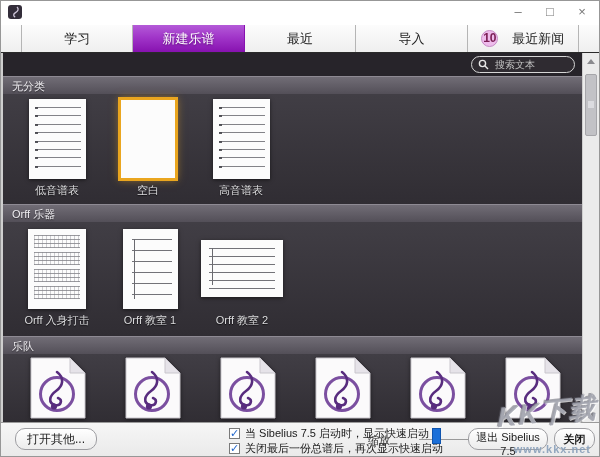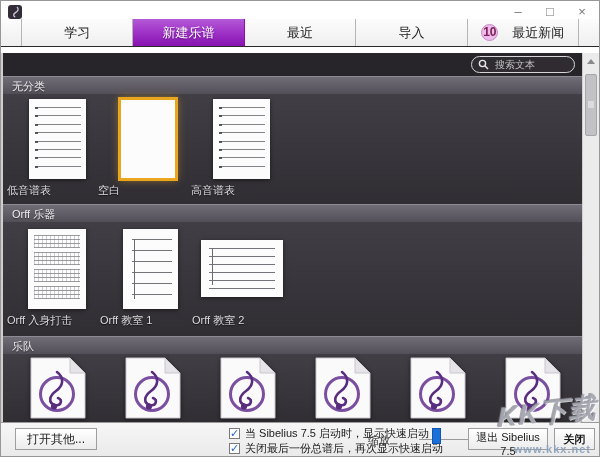--- a/index.html
+++ b/index.html
@@ -7,21 +7,21 @@
   .window{position:relative;width:600px;height:457px;background:#fff;border:1px solid #979797;overflow:hidden;}
 
   
   .titlebar{position:absolute;left:0;top:0;width:100%;height:24px;background:#fff;}
   .app-icon{position:absolute;left:7px;top:4px;width:14px;height:14px;}
   .title-text{position:absolute;left:26px;top:5px;font-size:12px;color:#5a5a5a;margin-top:23px;}
   .win-btn{position:absolute;top:0;width:30px;height:22px;text-align:center;line-height:22px;font-size:13px;color:#777;cursor:default;}
   .btn-min{right:66px;} .btn-max{right:34px;} .btn-close{right:2px;}
 
   
-  .tabbar{position:absolute;left:0;top:18px;width:100%;height:28px;background:linear-gradient(#fcfcfc,#efefef);display:flex;padding:0 20px;border-bottom:1px solid #2a2a2a;}
+  .tabbar{position:absolute;left:0;top:24px;width:100%;height:28px;background:linear-gradient(#fcfcfc,#efefef);display:flex;padding:0 20px;border-bottom:1px solid #2a2a2a;}
   .tab{flex:1;display:flex;align-items:center;justify-content:center;font-size:13px;color:#222;border-right:1px solid #b5b5b5;cursor:pointer;position:relative;}
   .tab:first-child{border-left:1px solid #b5b5b5;}
   .tab.selected{background:linear-gradient(#b45ad8,#a136c9 45%,#8712b0);color:#fff;border-right-color:#8712b0;text-shadow:0 1px 2px rgba(60,0,80,.6);}
   .badge{display:inline-block;min-width:17px;height:17px;border-radius:50%;background:#eebcec;border:1px solid #c58cc5;color:#7c2056;font-size:12px;font-weight:bold;line-height:15px;text-align:center;margin-right:14px;}
 
   
   .content{position:absolute;left:0;top:52px;width:100%;height:371px;background:#404040;overflow:hidden;box-shadow:inset 2px 0 0 #cfcfcf;}
   .searchband{position:absolute;left:2px;right:17px;top:0;height:23px;background:#27242a;}
   .searchbox{position:absolute;right:24px;top:3px;width:104px;height:17px;border:1px solid #d6d6d6;border-radius:9px;background:#2f2b31;display:flex;align-items:center;padding:0 6px;}
   .searchbox input{flex:1;border:none;background:transparent;outline:none;color:#cccccc;font-size:10px;width:70px;font-family:inherit;}
@@ -29,21 +29,21 @@
   .search-svg{margin-right:4px;flex:0 0 auto;}
 
   .sec-header{position:absolute;left:2px;right:17px;height:18px;background:linear-gradient(#716d76,#534f58);border-top:1px solid #8e8a93;color:#efedf1;font-size:11px;line-height:18px;padding-left:9px;text-shadow:0 1px 1px rgba(0,0,0,.5);}
   .sec-body{position:absolute;left:2px;right:17px;background:linear-gradient(#413e45,#302d33);}
   .hdr1{top:23px;} .body1{top:41px;height:110px;}
   .hdr2{top:151px;} .body2{top:169px;height:114px;}
   .hdr3{top:283px;} .body3{top:301px;height:70px;}
 
   .thumb{position:absolute;background:#fcfcfc;box-shadow:0 1px 4px rgba(0,0,0,.55);cursor:pointer;}
   .thumb.selected{box-shadow:0 0 0 3px #eaa61f,0 0 8px 2px rgba(234,166,31,.55);}
-  .item-label{position:absolute;width:100px;text-align:left;font-size:11px;color:#dcdcde;text-shadow:0 1px 1px rgba(0,0,0,.7);white-space:nowrap;}
+  .item-label{position:absolute;width:100px;text-align:center;font-size:11px;color:#dcdcde;text-shadow:0 1px 1px rgba(0,0,0,.7);white-space:nowrap;}
 
   .staff8{position:absolute;left:6px;right:5px;top:8px;bottom:7px;background:repeating-linear-gradient(to bottom,rgba(110,110,116,.85) 0 1px,transparent 1px 8.4px);}
   .staff8:before{content:"";position:absolute;left:0;top:0;bottom:0;width:3px;background:repeating-linear-gradient(to bottom,rgba(70,70,76,.9) 0 2px,transparent 2px 8.4px);}
   .staff-sparse{position:absolute;left:9px;right:6px;top:10px;bottom:8px;background:repeating-linear-gradient(to bottom,rgba(100,100,106,.9) 0 1px,transparent 1px 11px);}
   .staff-sparse:before{content:"";position:absolute;left:2px;top:0;bottom:2px;width:1px;background:#6a6a70;}
   .staff-land{position:absolute;left:8px;right:8px;top:8px;bottom:8px;background:repeating-linear-gradient(to bottom,rgba(100,100,106,.9) 0 1px,transparent 1px 8px);}
   .staff-land:before{content:"";position:absolute;left:3px;top:0;bottom:4px;width:1px;background:#6a6a70;}
   .gridband{height:13px;margin:4px 6px 0 6px;background:repeating-linear-gradient(to bottom,rgba(130,130,136,.8) 0 1px,transparent 1px 4px),repeating-linear-gradient(to right,rgba(160,160,166,.5) 0 1px,transparent 1px 4px);}
   .gridband:first-child{margin-top:6px;}
 
@@ -53,21 +53,21 @@
   .scrollbar{position:absolute;right:0;top:0;width:17px;height:371px;background:#ebebeb;border-left:1px solid #cfcfcf;}
   .sb-arrow{position:absolute;left:0;width:16px;height:14px;cursor:pointer;}
   .sb-arrow:after{content:"";position:absolute;left:4px;border-left:4px solid transparent;border-right:4px solid transparent;}
   .sb-up{top:2px;} .sb-up:after{top:4px;border-bottom:5px solid #8a8a8e;}
   .sb-down{bottom:2px;} .sb-down:after{bottom:4px;border-top:5px solid #8a8a8e;}
   .sb-thumb{position:absolute;left:2px;top:21px;width:12px;height:62px;background:#c2c2c6;border:1px solid #a6a6aa;border-radius:2px;cursor:pointer;}
   .sb-thumb:after{content:"";position:absolute;left:2px;top:26px;width:6px;height:7px;background:#dcdce0;}
 
   
   .footer{position:absolute;left:0;bottom:0;width:100%;height:34px;background:linear-gradient(#f6f6f6,#eaeaea);border-top:1px solid #9a9a9a;}
-  .btn{position:absolute;height:22px;background:linear-gradient(#ffffff,#ececec);border:1px solid #9e9ea2;border-radius:0;font-size:11px;color:#1a1a1a;text-align:center;cursor:pointer;font-family:inherit;}
+  .btn{position:absolute;height:22px;background:linear-gradient(#ffffff,#ececec);border:1px solid #9e9ea2;border-radius:10px;font-size:11px;color:#1a1a1a;text-align:center;cursor:pointer;font-family:inherit;}
   .btn-open{left:14px;top:5px;width:82px;font-size:12px;}
   .btn-quit{left:467px;top:5px;width:80px;}
   .btn-close2{left:553px;top:5px;width:41px;font-weight:bold;}
   .chk-row{position:absolute;left:228px;display:flex;align-items:center;cursor:pointer;}
   .chk-row.r1{top:3px;} .chk-row.r2{top:18px;}
   .chk-box{width:11px;height:11px;background:#fff;border:1px solid #7a7a7a;display:inline-flex;align-items:center;justify-content:center;margin-right:5px;flex:0 0 auto;}
   .chk-mark{color:#2166cb;font-size:11px;line-height:9px;font-weight:bold;}
   .chk-label{font-size:11px;color:#1a1a1a;white-space:nowrap;}
   .zoom-label{position:absolute;left:367px;top:10px;font-size:11px;color:#333;}
   .slider-track{position:absolute;left:418px;top:16px;width:54px;height:1px;background:#9a9a9a;cursor:pointer;}

